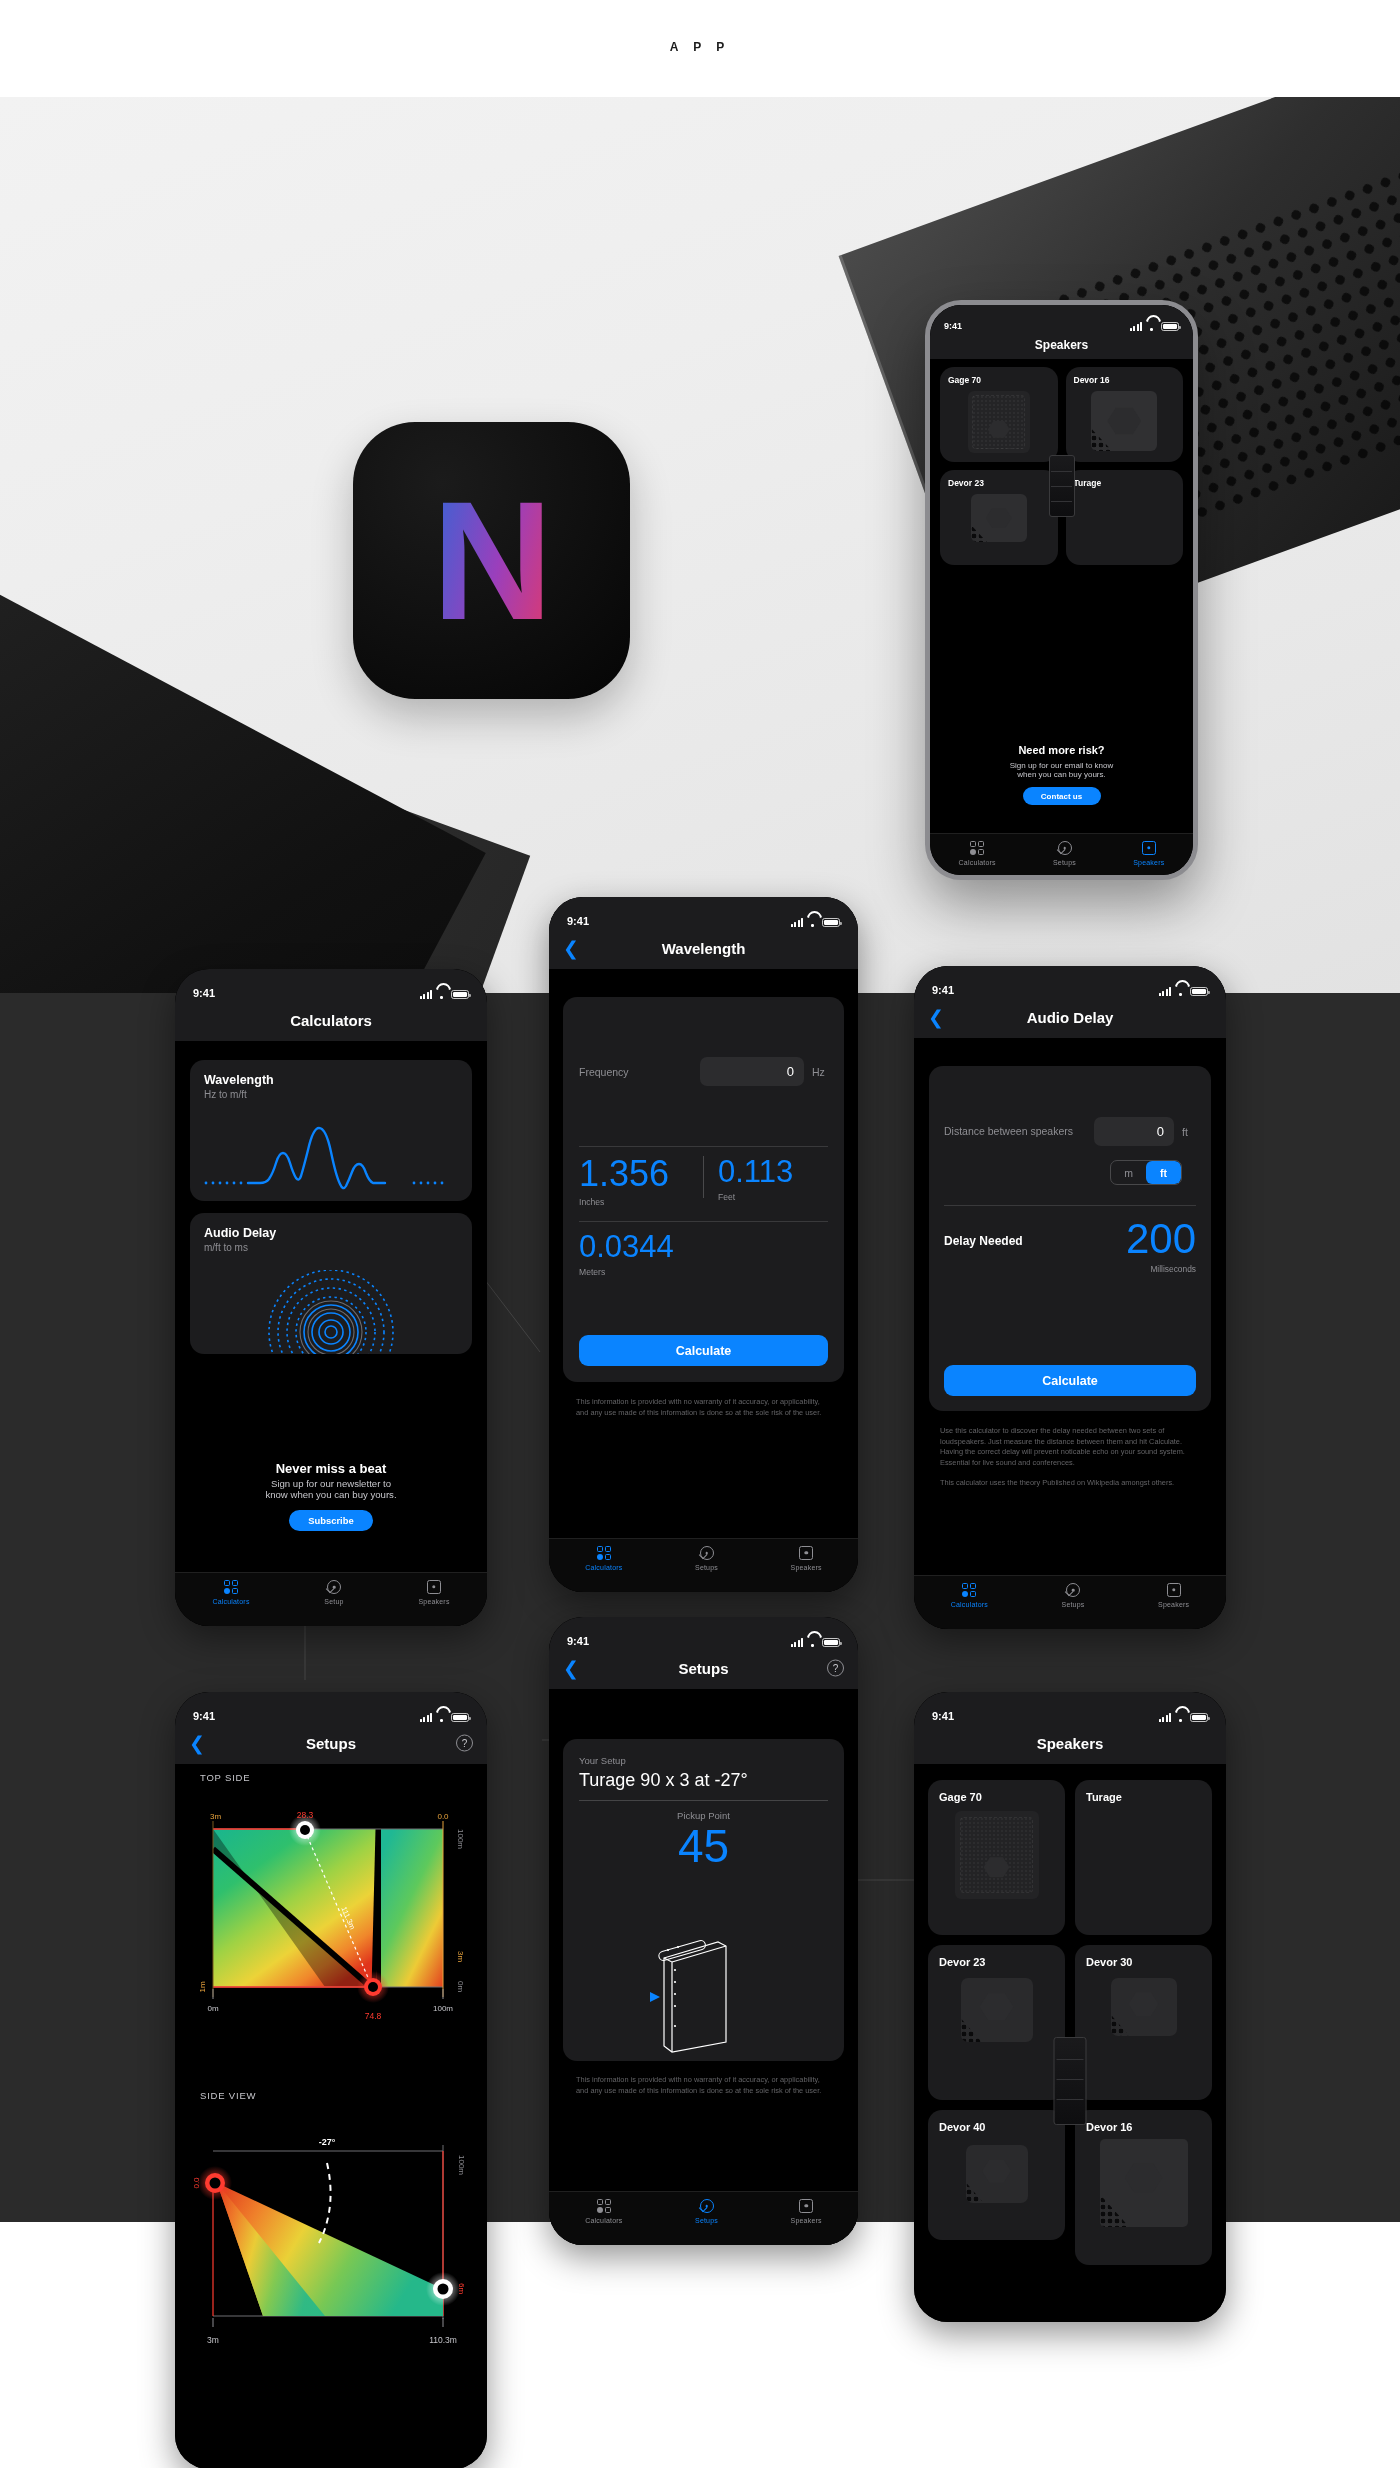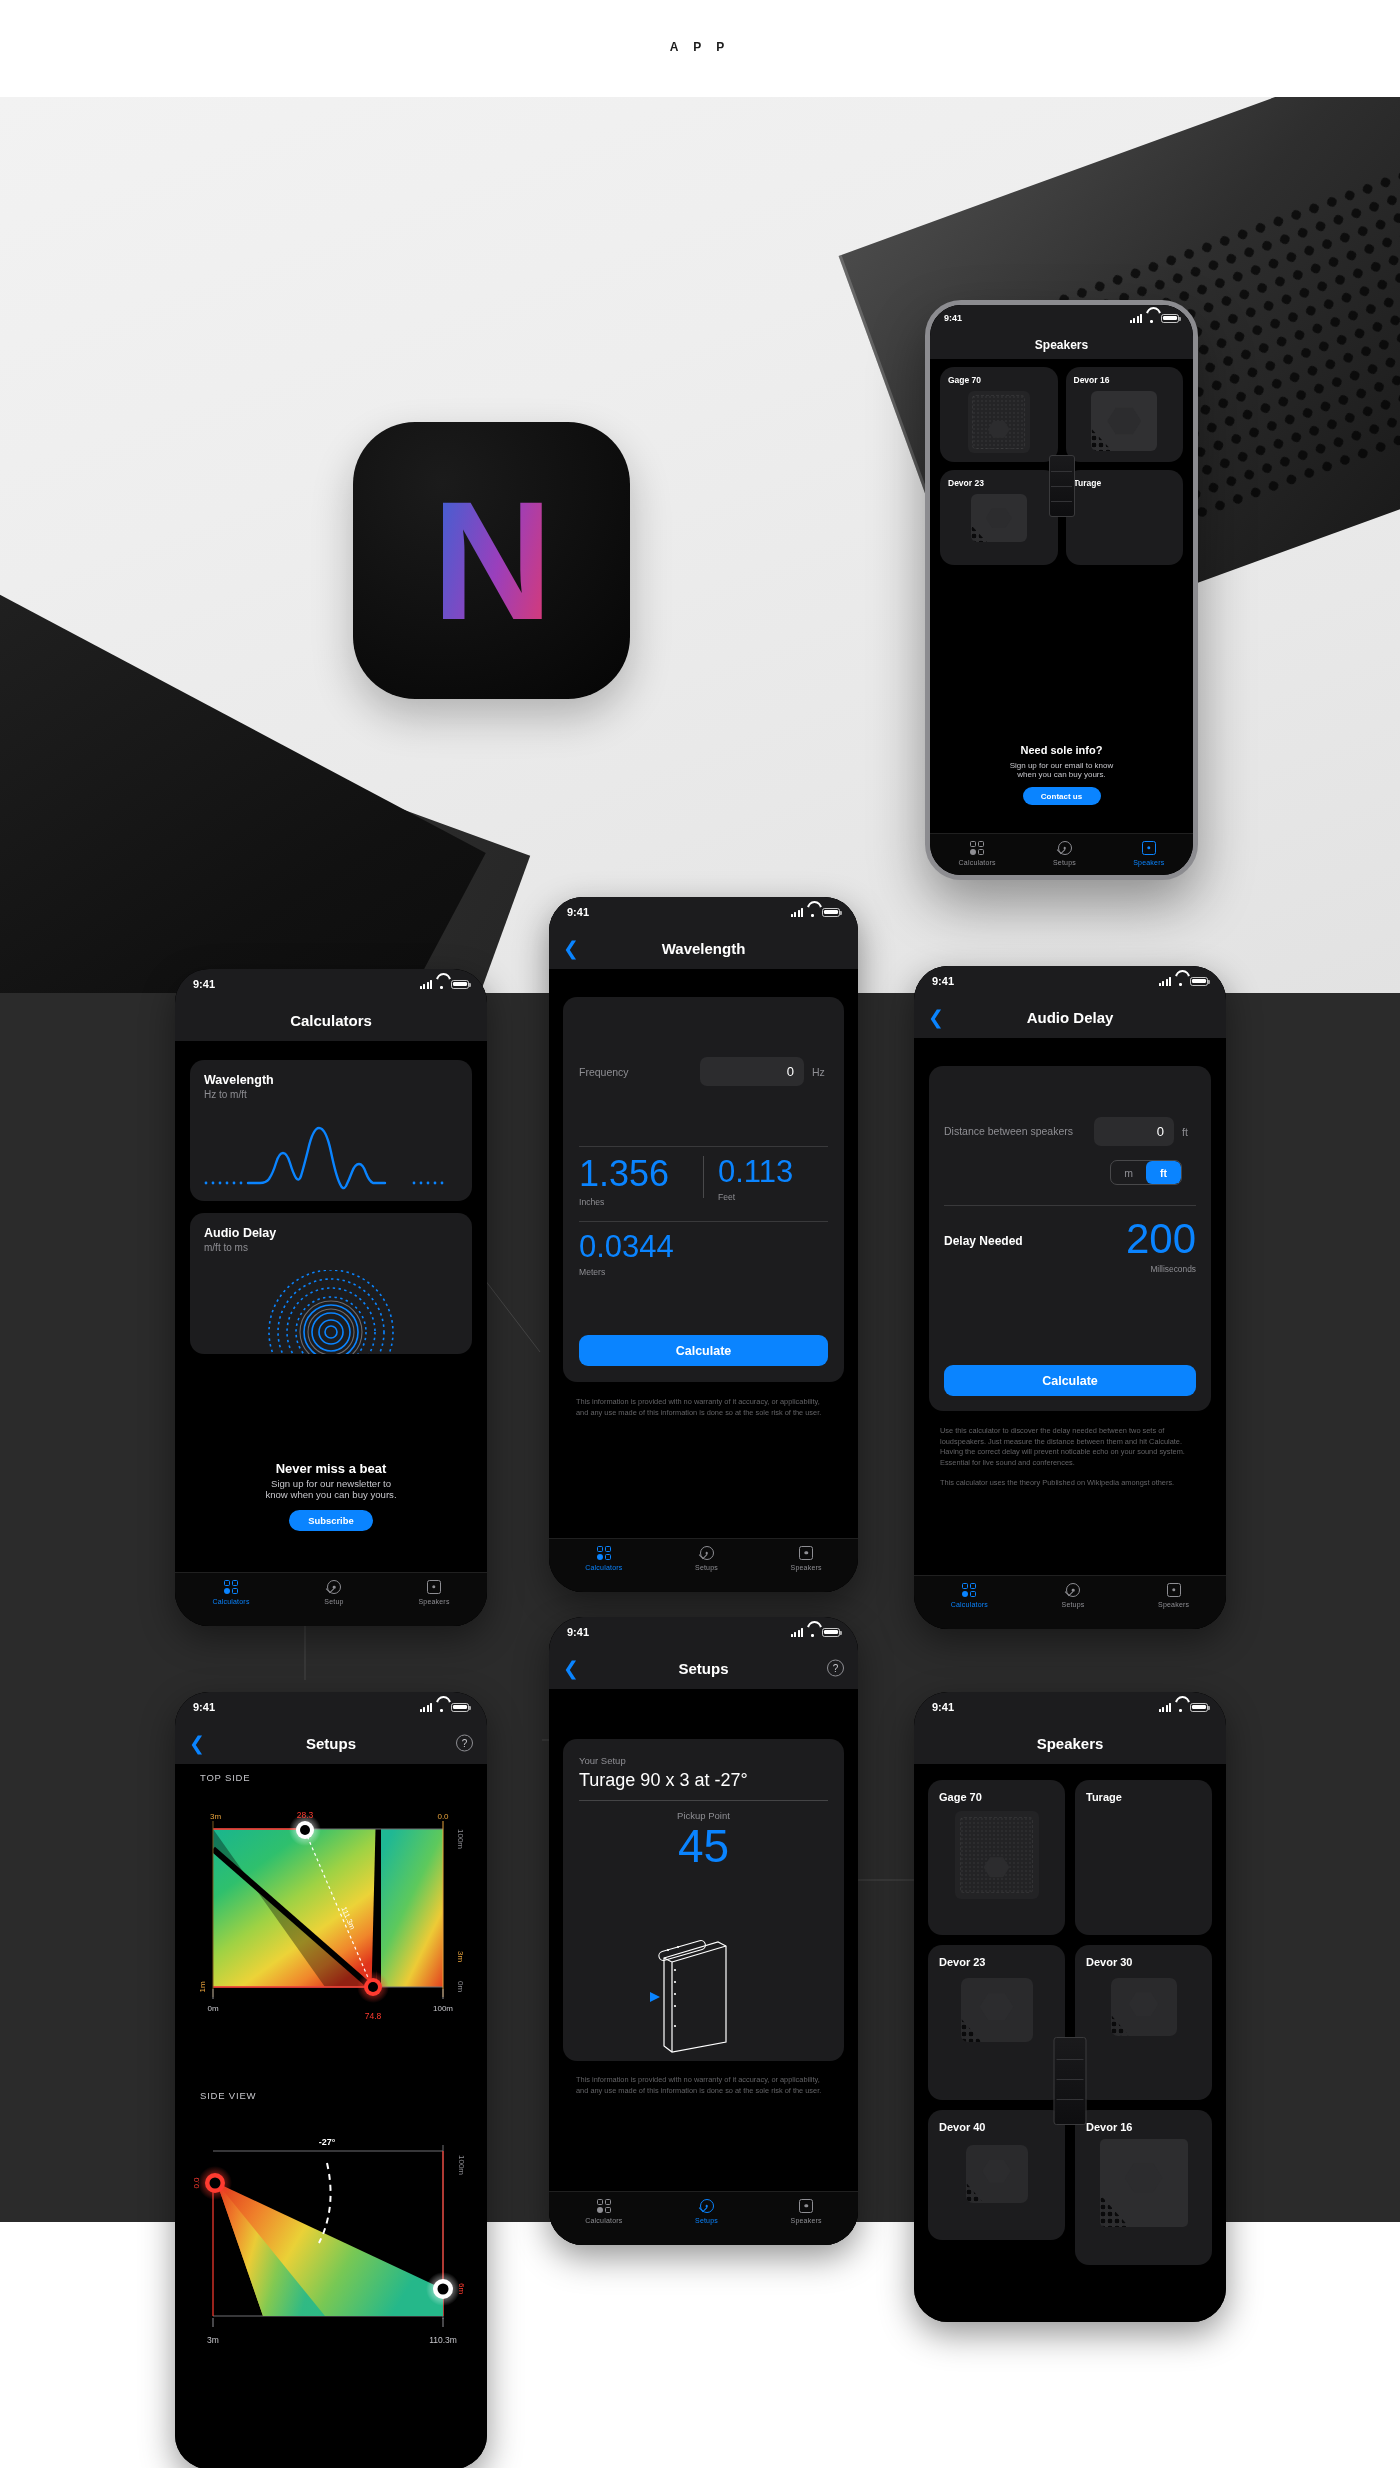--- a/index.html
+++ b/index.html
@@ -90,21 +90,21 @@
     position: absolute;
     background: #000;
     border-radius: 34px;
     overflow: hidden;
     box-shadow: 0 12px 34px rgba(0,0,0,.42);
   }
   .scr { position: absolute; inset: 0; background: #000; overflow: hidden; }
 
   .statusbar {
     position: absolute; left: 0; top: 0; width: 100%;
-    display: flex; align-items: center; justify-content: space-between;
+    display: flex; align-items: flex-end; justify-content: space-between;
     padding: 0 18px;
     color: #fff; font-size: 11px; font-weight: 700;
     background: #1c1c1e;
   }
   .sb-right { display: flex; align-items: center; gap: 4px; }
   .sig { display: flex; align-items: flex-end; gap: 1.5px; height: 9px; }
   .sig i { display:block; width: 2px; background: #fff; border-radius: .5px; }
   .sig i:nth-child(1){height:3px}.sig i:nth-child(2){height:5px}
   .sig i:nth-child(3){height:7px}.sig i:nth-child(4){height:9px}
   .wifi { width: 11px; height: 9px; position: relative; }
@@ -283,21 +283,21 @@
           <div style="color:#fff;font-size:8.5px;font-weight:700;">Turage</div>
           <div class="spk-column" style="width:26px;height:62px;top:60%;">
             <i style="top:25%"></i>
               <i style="top:50%"></i>
               <i style="top:75%"></i>
           </div>
         </div>
       </div>
 
       <div style="position:absolute;left:0;bottom:70px;width:100%;text-align:center;">
-        <div style="color:#fff;font-size:11px;font-weight:700;">Need sole info?</div>
+        <div style="color:#fff;font-size:11px;font-weight:700;">Need more risk?</div>
         <div style="color:#c7c7cc;font-size:8px;margin-top:5px;">Sign up for our email to know</div>
         <div style="color:#c7c7cc;font-size:8px;">when you can buy yours.</div>
         <div class="pill" style="width:78px;height:18px;margin:8px auto 0;font-size:8px;">Contact us</div>
       </div>
 
       <div class="tabbar" style="height:42px;">
         <div class="tab">
           <span class="ic-calc">
               <span></span>
               <span></span>

